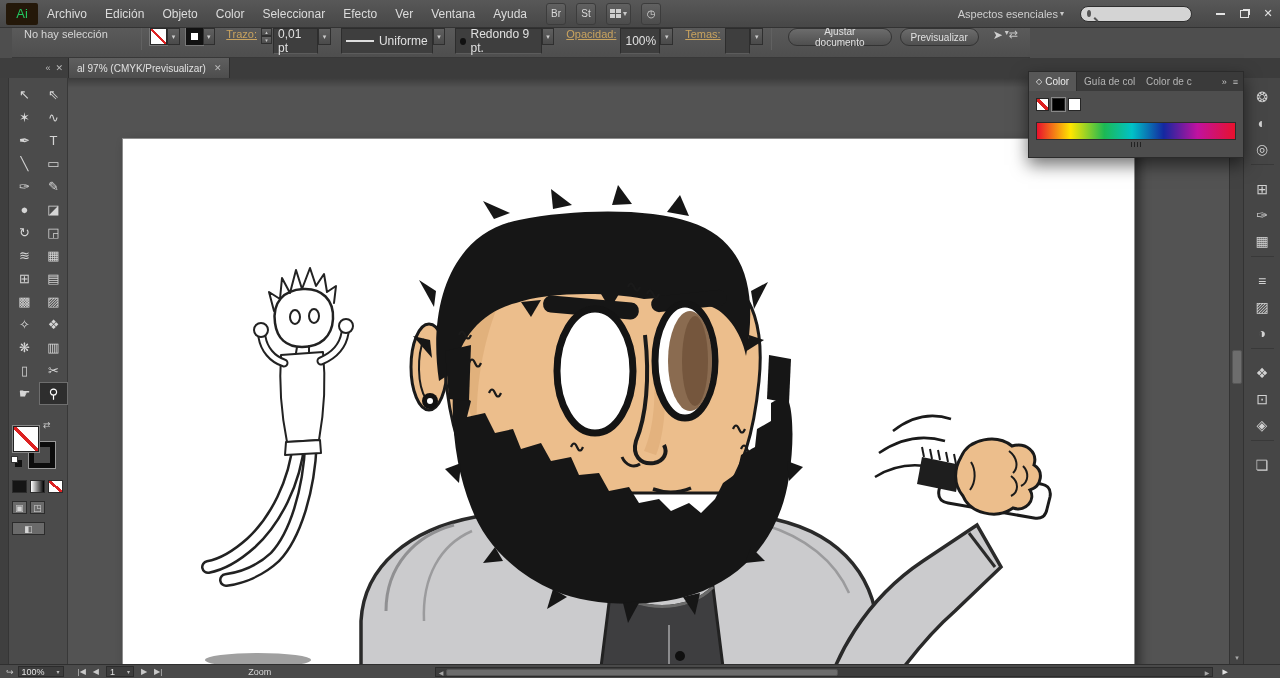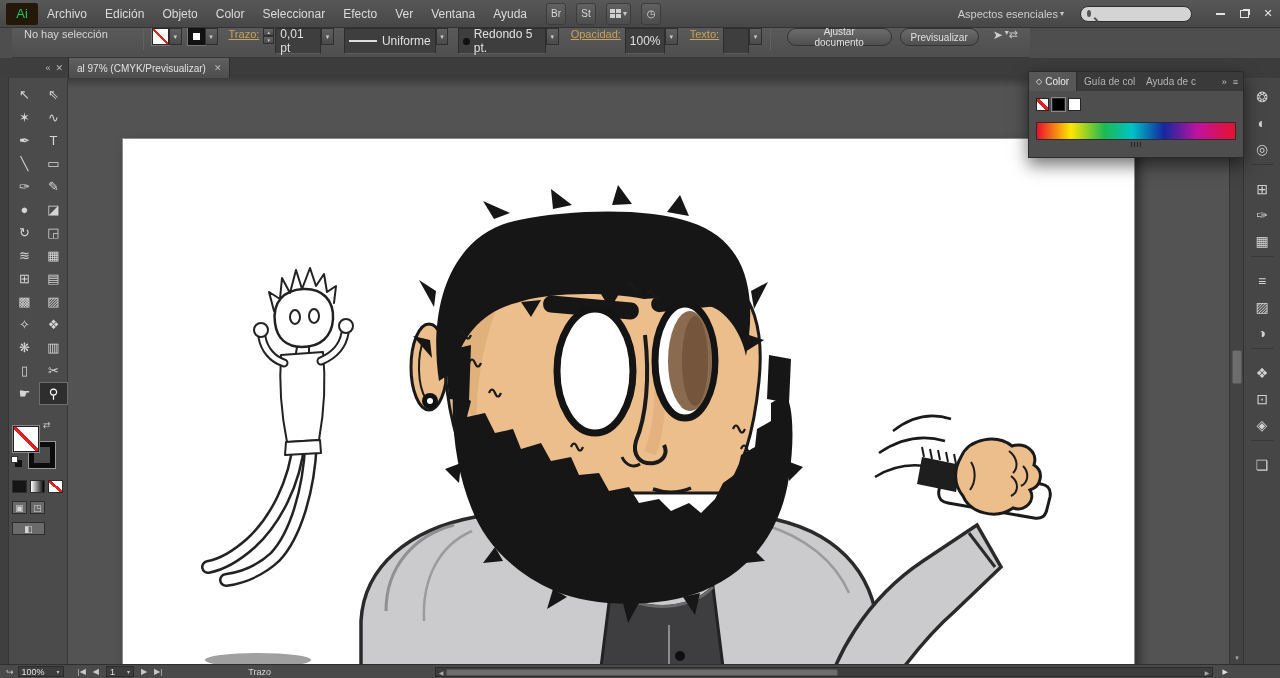--- a/index.html
+++ b/index.html
@@ -172,29 +172,29 @@
   <span class="ddbtn">▾</span>
 
   <span class="field" style="width:92px;margin-left:10px">
     <span class="linegfx"></span>
     <span>Uniforme</span>
   </span>
   <span class="ddbtn">▾</span>
 
   <span class="field" style="width:88px;margin-left:10px">
     <span class="dot"></span>
-    <span>Redondo 5 pt.</span>
+    <span>Redondo 9 pt.</span>
   </span>
   <span class="ddbtn">▾</span>
 
   <span class="cp-label" style="margin-left:12px">Opacidad:</span>
   <span class="field" style="width:40px">100%</span>
   <span class="ddbtn">▾</span>
 
-  <span class="cp-label" style="margin-left:12px">Texto:</span>
+  <span class="cp-label" style="margin-left:12px">Temas:</span>
   <span class="field" style="width:26px"></span>
   <span class="ddbtn">▾</span>
 
   <span class="vsep"></span>
   <button class="pillbtn">Ajustar documento</button>
   <button class="pillbtn">Previsualizar</button>
 
   <span style="margin-left:14px;font-size:12px;color:#cfcfcf">➤</span>
   <span class="dd">▾</span>
 
@@ -402,21 +402,21 @@
   </div>
 </div>
 
 <div id="colorpanel">
   <div class="cp-head">
     <span class="cp-tab active">
       <span style="font-size:8px;margin-right:3px">◇</span>
       <span>Color</span>
     </span>
     <span class="cp-tab" style="max-width:62px">Guía de col</span>
-    <span class="cp-tab" style="max-width:60px">Ayuda de c</span>
+    <span class="cp-tab" style="max-width:60px">Color de c</span>
     <span class="tail">
       <span>»</span>
       <span>≡</span>
     </span>
   </div>
   <div class="cp-body">
     <span class="cp-sw cp-none"></span>
     <span class="cp-sw cp-black"></span>
     <span class="cp-sw cp-white"></span>
     <div id="spectrum"></div>
@@ -460,21 +460,21 @@
     <span>|◀</span>
     <span>◀</span>
     <span class="sb-field" style="width:28px">
       <span>1</span>
       <span class="spacer"></span>
       <span class="sb-dd">▾</span>
     </span>
     <span>▶</span>
     <span>▶|</span>
   </span>
-  <span style="margin-left:86px;color:#d8d8d8">Trazo</span>
+  <span style="margin-left:86px;color:#d8d8d8">Zoom</span>
 
   <span id="hscroll">
     <span class="harr">◀</span>
     <span id="hthumb"></span>
     <span class="spacer"></span>
     <span class="harr">▶</span>
   </span>
   <span style="position:absolute;right:52px;font-size:7px;color:#e0e0e0">▶</span>
 </div>
 

